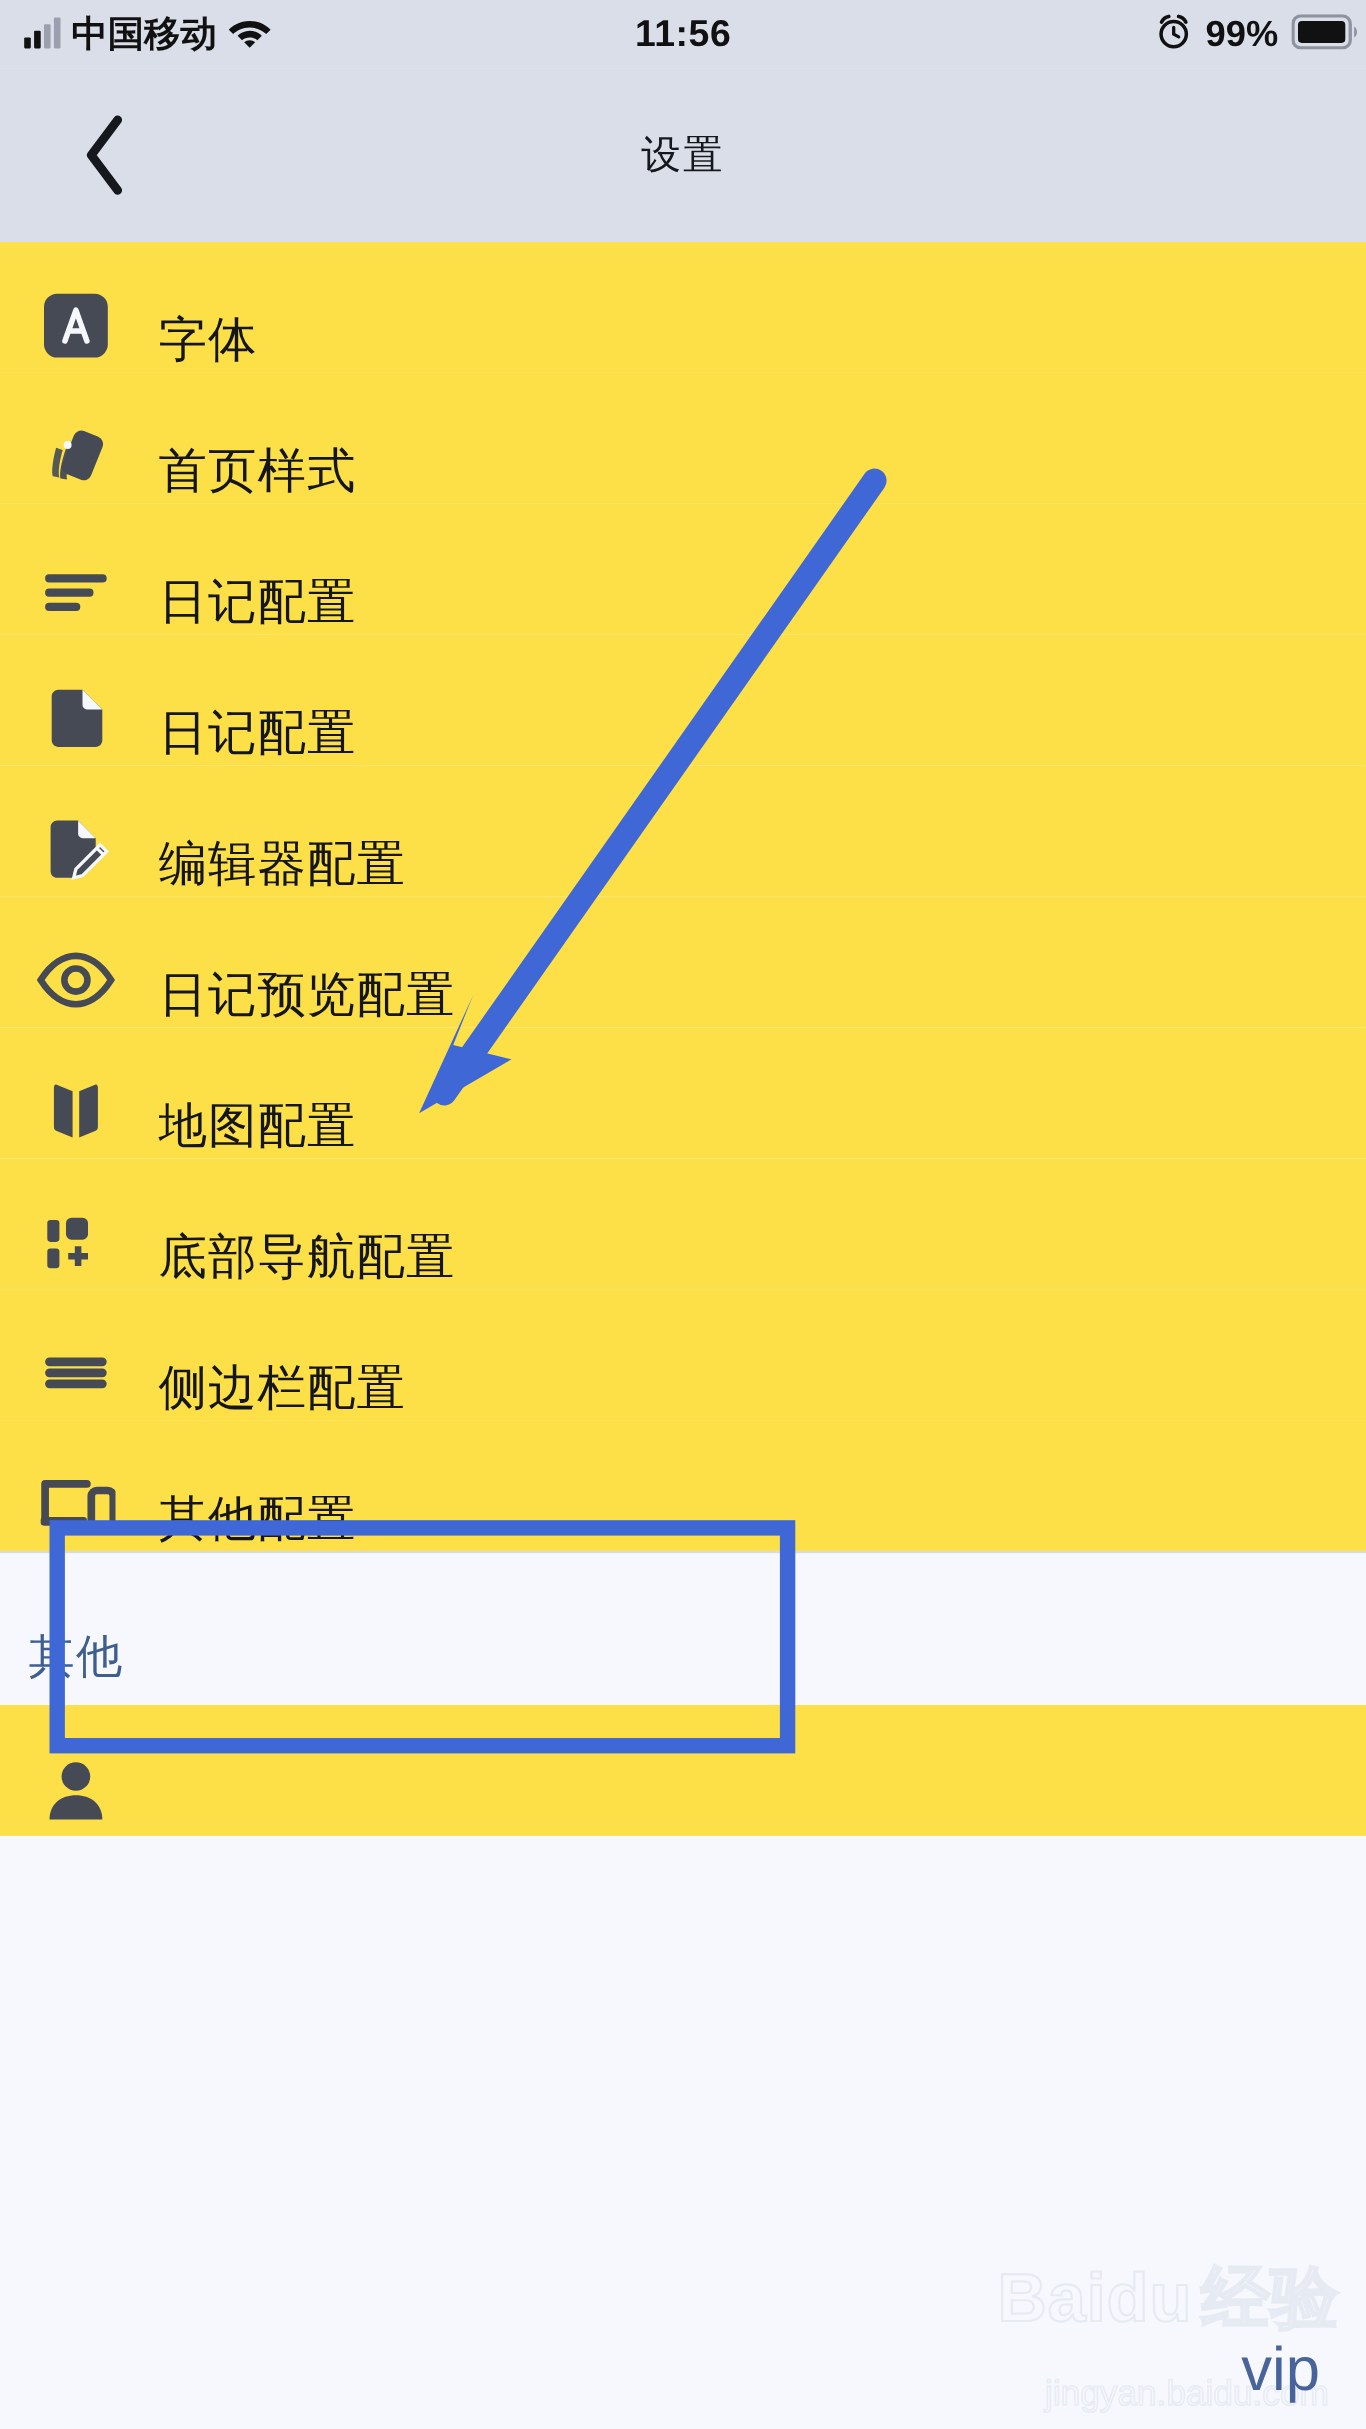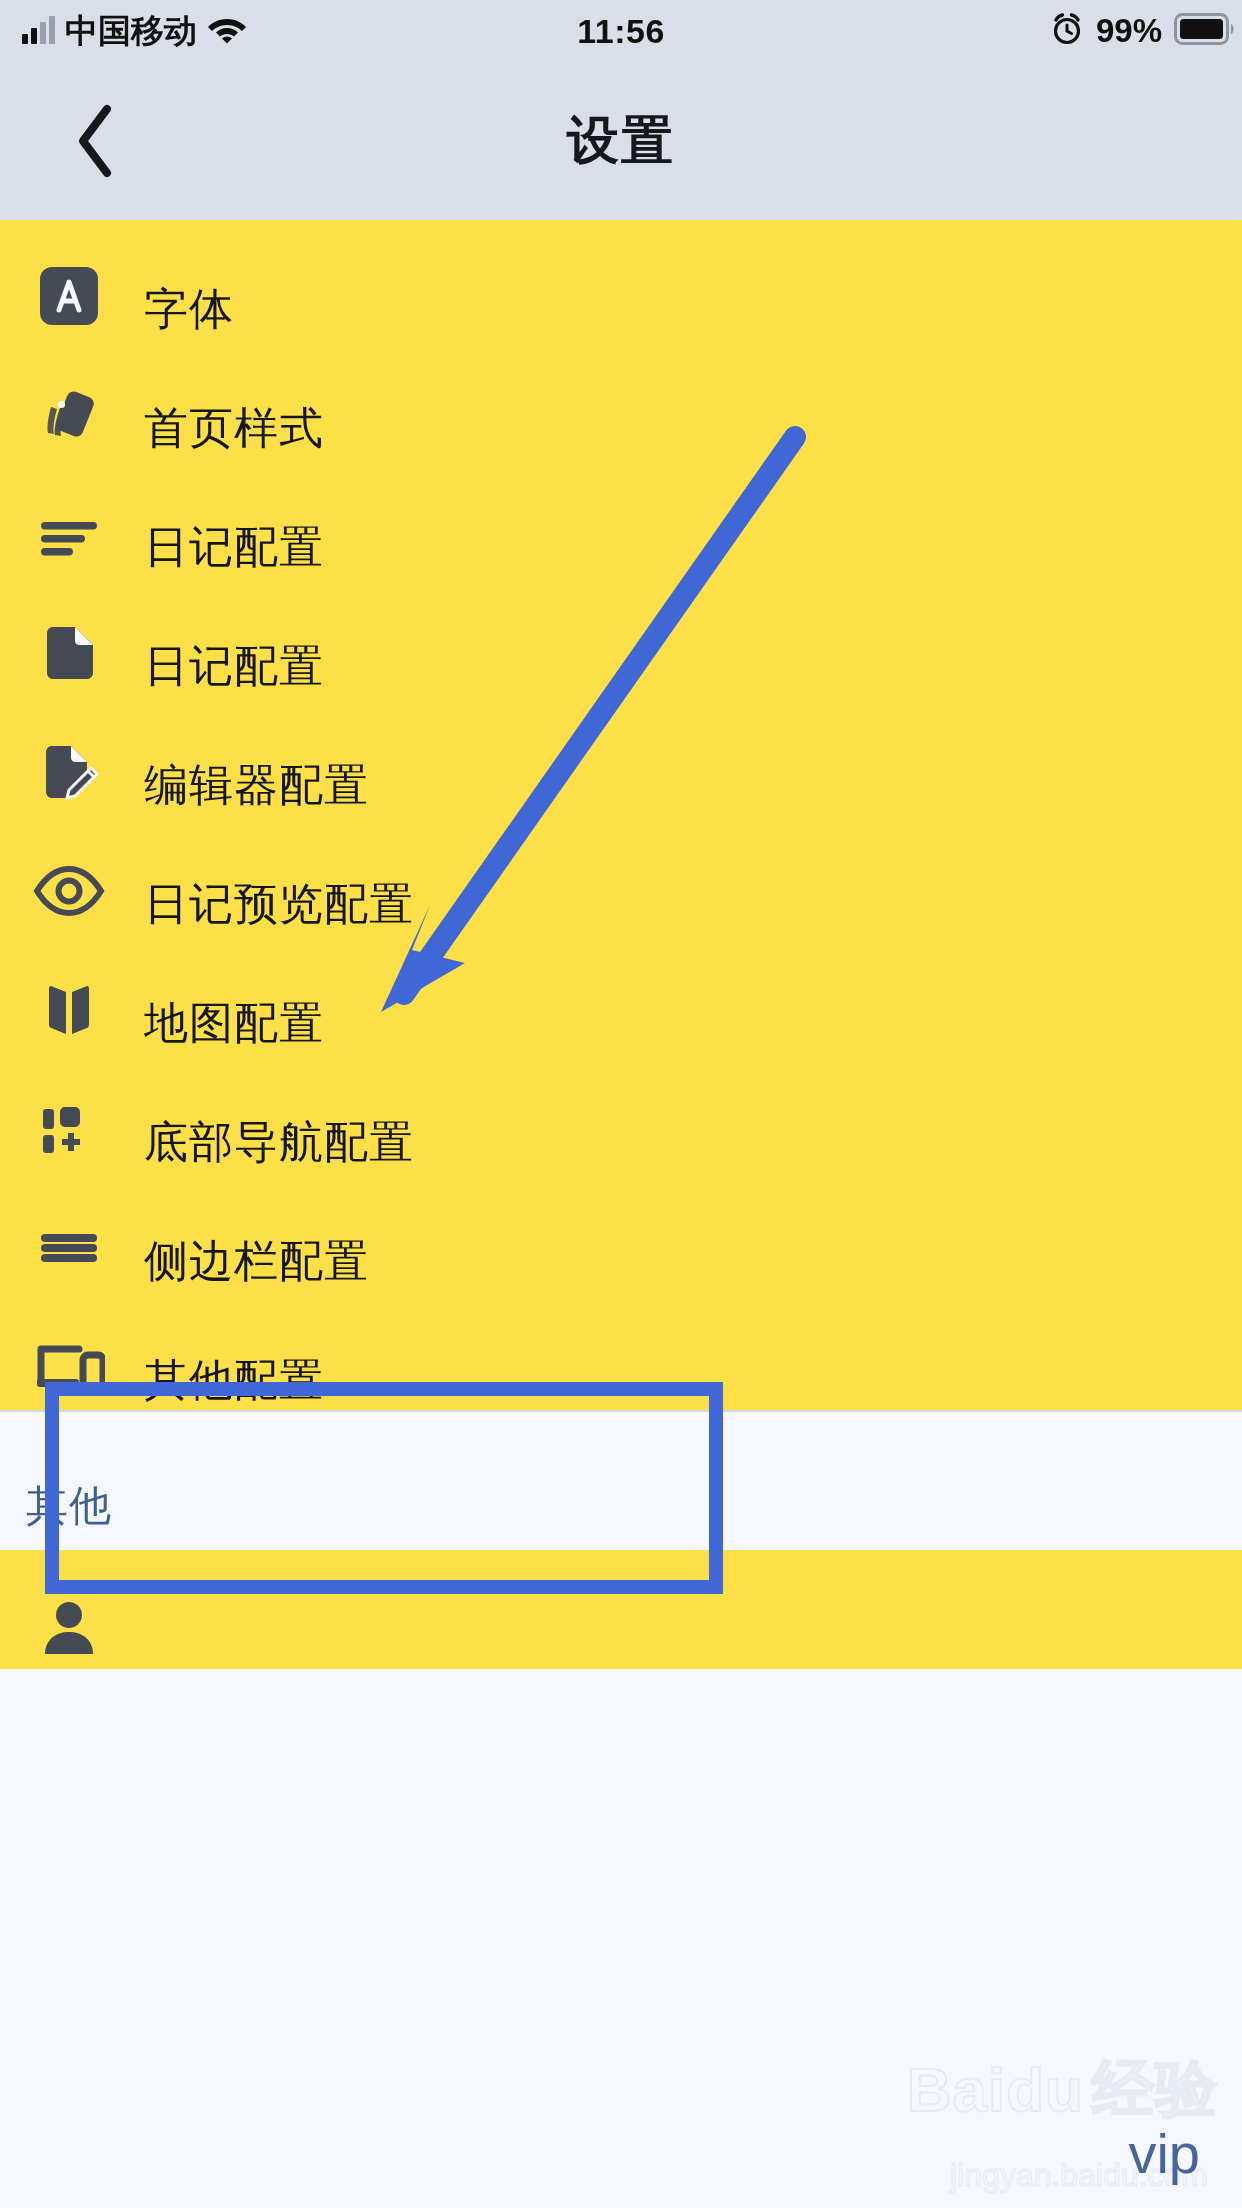--- a/index.html
+++ b/index.html
@@ -29,21 +29,21 @@
   .bars i:nth-child(2){ height:16px; }
   .bars i:nth-child(3){ height:22px; background:#9aa0ad; }
   .bars i:nth-child(4){ height:28px; background:#9aa0ad; }
 
   
   .navbar{
     position:absolute; top:62px; left:0; width:1242px; height:158px;
     background:#dadee9;
     display:flex; align-items:center; justify-content:center;
   }
-  .nav-title{ font-size:52px; color:#15181d; font-weight:700; letter-spacing:2px; }
+  .nav-title{ font-size:36px; color:#15181d; font-weight:400; letter-spacing:2px; }
   .nav-back{
     position:absolute; left:40px; top:0; height:158px; width:110px;
     display:flex; align-items:center; justify-content:center;
   }
   .nav-back svg{ display:block; }
 
   
   .list{ position:absolute; top:220px; left:0; width:1242px; }
   .row{
     position:relative; display:flex; align-items:flex-end;

